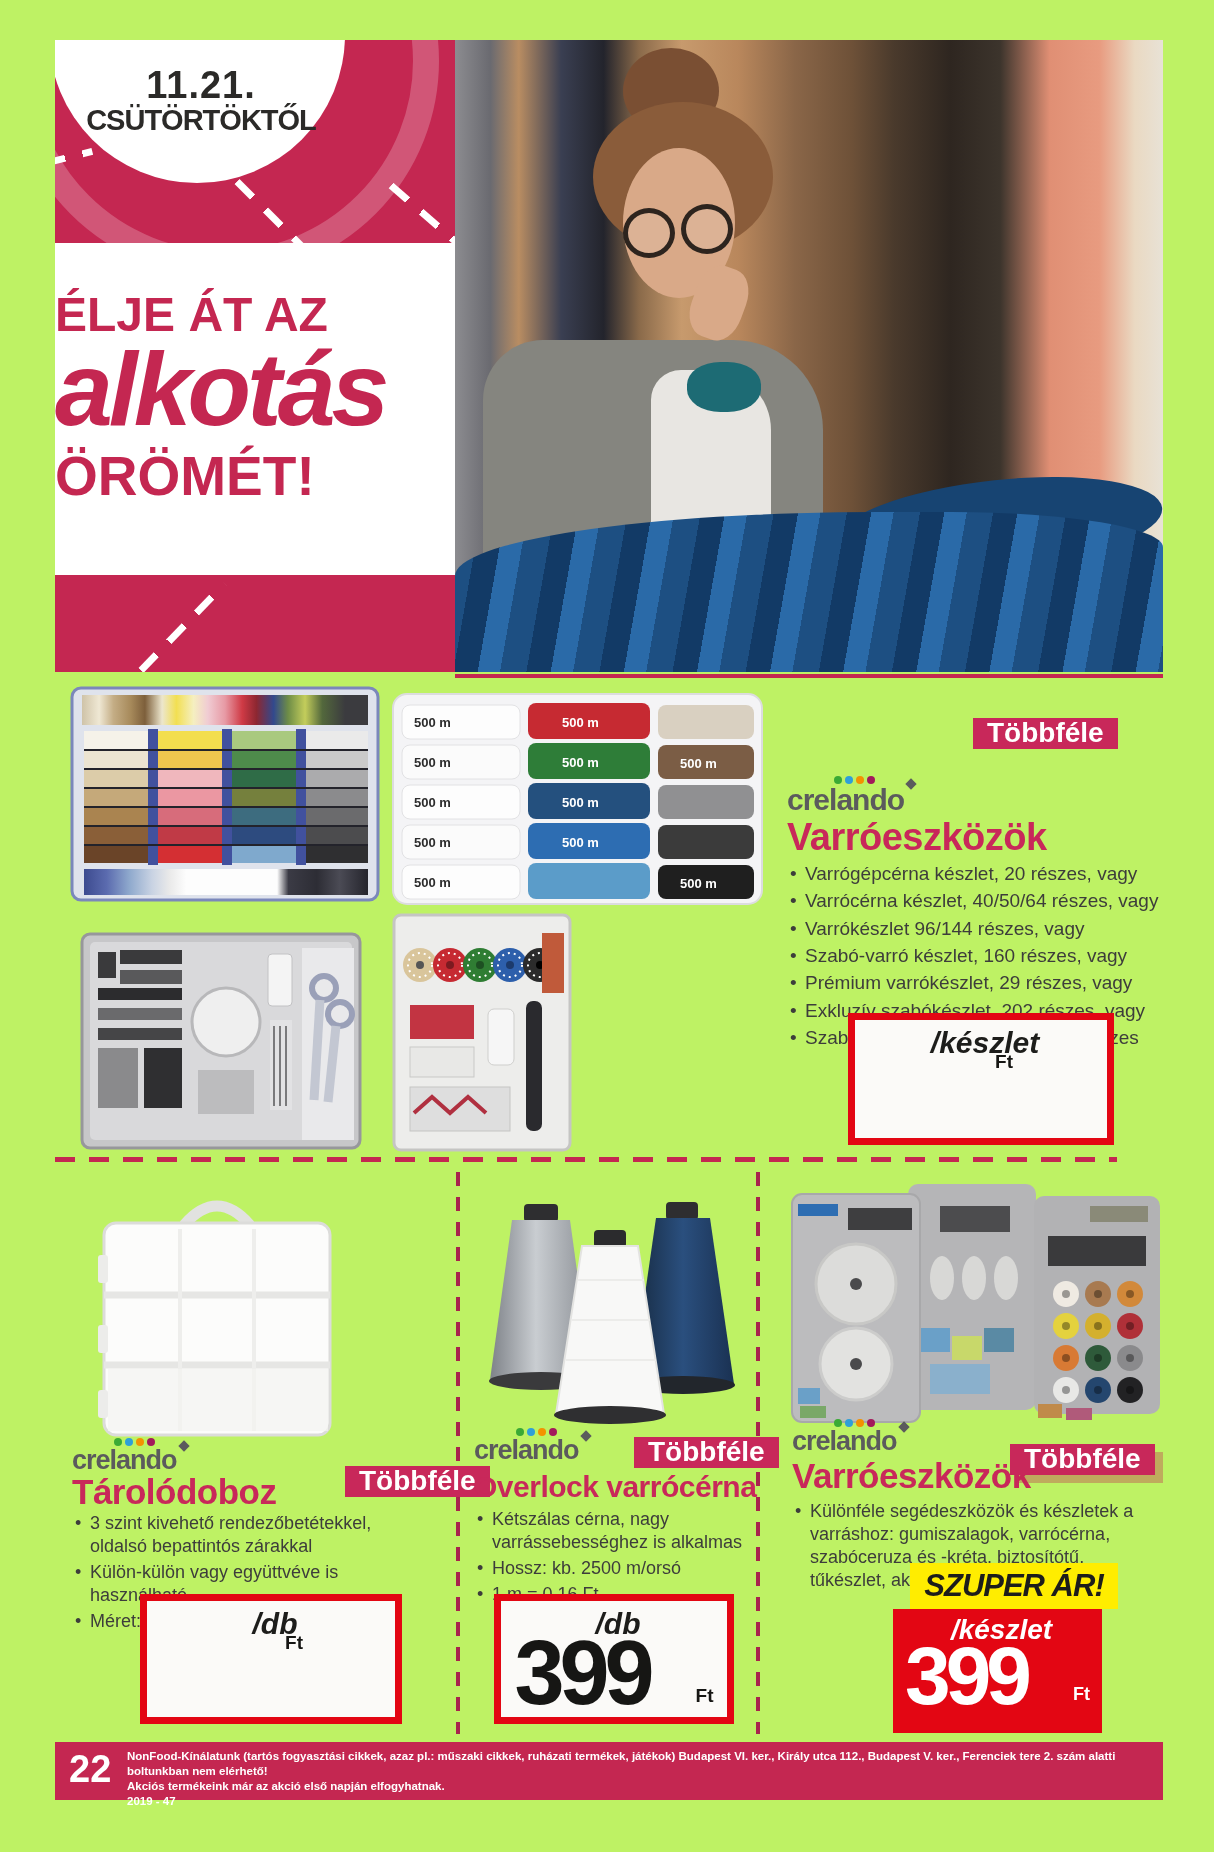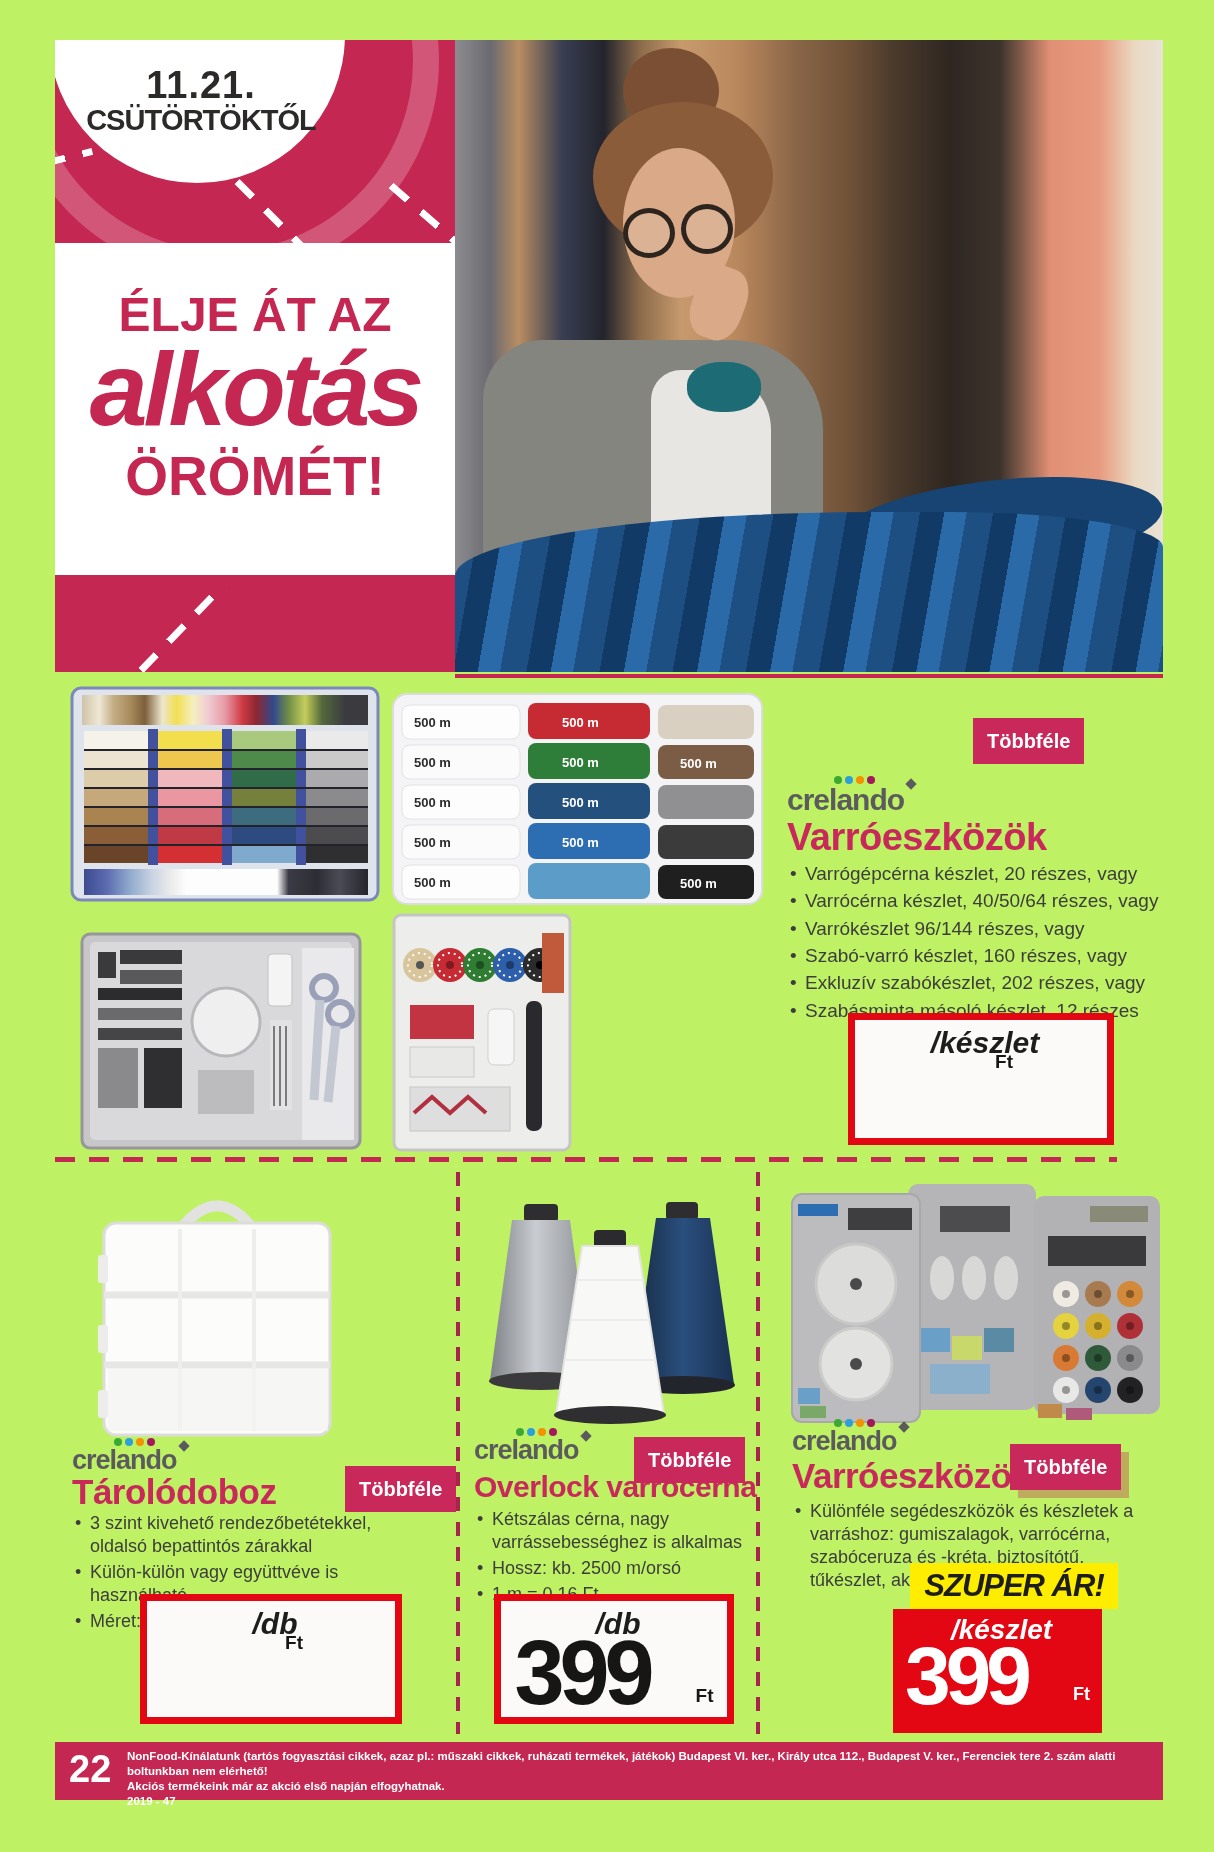--- a/index.html
+++ b/index.html
@@ -11,21 +11,21 @@
   .block{background:#c42751;}
   .block-top{left:55px;top:40px;width:400px;height:203px;overflow:hidden;}
   .block-bottom{left:55px;top:575px;width:400px;height:97px;overflow:hidden;}
   .badge-ring{position:absolute;left:-48px;top:-195px;width:380px;height:380px;border-radius:50%;
               border:26px solid rgba(255,255,255,0.22);}
   .badge-circle{position:absolute;left:-6px;top:-153px;width:296px;height:296px;border-radius:50%;background:#fff;}
   .badge-text{position:absolute;left:0;top:26px;width:292px;text-align:center;color:#2b2a28;}
   .badge-date{font-size:38px;font-weight:900;line-height:1.0;letter-spacing:1px;}
   .badge-day{font-size:29px;font-weight:900;letter-spacing:-1px;}
   .wdash{position:absolute;height:7px;background:repeating-linear-gradient(90deg,#fff 0 22px,transparent 22px 40px);}
-  .headline{position:absolute;left:55px;top:243px;width:400px;height:332px;background:#fff;text-align:center;color:#c42751;}
+  .headline{position:absolute;left:55px;top:243px;width:400px;height:332px;background:#fff;color:#c42751;}
   .hl1{margin-top:44px;font-size:48px;font-weight:900;letter-spacing:0px;}
   .hl2{font-size:104px;font-weight:900;font-style:italic;letter-spacing:-4px;line-height:1.02;margin-top:-6px;}
   .hl3{font-size:55px;font-weight:900;margin-top:2px;}
 
   
   .photo{left:455px;top:40px;width:708px;height:632px;overflow:hidden;
     background:linear-gradient(90deg,#8c8c90 0%,#6a6a70 5%,#b98d62 9%,#3a3f52 15%,#23242c 21%,
       #8a6a4a 26%,#c79a6d 32%,#b9875c 40%,#8a6648 48%,#6e5138 56%,#4a3a2c 62%,#2e2620 70%,
       #3c342c 77%,#e08f74 84%,#e89b80 91%,#ead9c2 96%,#e8e2d6 100%);}
   .ph{position:absolute;border-radius:50%;}
@@ -41,21 +41,21 @@
   .ph-fabric{left:0;top:472px;width:708px;height:160px;border-radius:60% 30% 0 0/40% 22% 0 0;
     background:repeating-linear-gradient(100deg,#1d4f82 0 26px,#123a66 26px 50px,#2a6aa8 50px 72px);}
   .ph-fabric2{left:380px;top:440px;width:328px;height:90px;border-radius:50%;background:#174472;transform:rotate(-6deg);}
   .photo-underline{left:455px;top:674px;width:708px;height:4px;background:#c42751;}
 
   
   .crelando{position:relative;display:inline-block;color:#5b5b5d;font-weight:800;letter-spacing:-1px;}
   .crelando .dots{position:absolute;top:-7px;left:40%;display:flex;gap:3px;}
   .crelando .dots i{width:8px;height:8px;border-radius:50%;display:block;}
   .crelando .dia{position:absolute;right:-11px;top:-3px;width:8px;height:8px;background:#5b5b5d;transform:rotate(45deg);}
-  .badge{background:#c8285a;color:#fff;font-weight:800;font-size:20px;padding:12px 14px;display:inline-block;line-height:1.1;}
+  .badge{background:#c8285a;color:#fff;font-weight:800;font-size:28px;padding:0 14px;display:inline-block;line-height:1.1;}
   .ptitle{color:#c8285a;font-weight:800;letter-spacing:-0.5px;}
   ul.bullets{list-style:none;margin:0;padding:0;}
   ul.bullets li{position:relative;padding-left:16px;margin-bottom:3px;line-height:1.28;}
   ul.bullets li::before{content:"•";position:absolute;left:1px;}
   .pricebox{background:#fbfaf8;border:7px solid #e30613;text-align:center;}
   .unit{font-style:italic;font-weight:700;font-size:30px;color:#1d1d1b;line-height:1.1;margin-top:6px;margin-left:8px;}
   .pricerow{display:flex;justify-content:center;align-items:flex-end;margin-top:-8px;}
   .pricenum{font-weight:900;font-size:94px;line-height:0.92;letter-spacing:-5px;color:#161614;}
   .ft{font-weight:800;font-size:19px;color:#161614;margin:0 0 8px 6px;padding-left:40px;}
   .dash-h{left:55px;top:1157px;width:1062px;height:5px;
@@ -343,20 +343,21 @@
         </span>
       <span class="dia"></span>
     </span>
   </div>
   <div class="abs ptitle" style="left:787px;top:816px;font-size:38px;">Varróeszközök</div>
   <ul class="abs bullets" style="left:789px;top:862px;width:390px;font-size:19px;">
     <li>Varrógépcérna készlet, 20 részes, vagy</li>
     <li>Varrócérna készlet, 40/50/64 részes, vagy</li>
     <li>Varrókészlet 96/144 részes, vagy</li>
     <li>Szabó-varró készlet, 160 részes, vagy</li>
+    <li>Prémium varrókészlet, 29 részes, vagy</li>
     <li>Exkluzív szabókészlet, 202 részes, vagy</li>
     <li>Szabásminta másoló készlet, 12 részes</li>
   </ul>
   <div class="abs pricebox" style="left:848px;top:1013px;width:252px;height:118px;">
     <div class="unit">/készlet</div>
     <div class="pricerow">
       <span class="ft">Ft</span>
     </div>
   </div>
 

